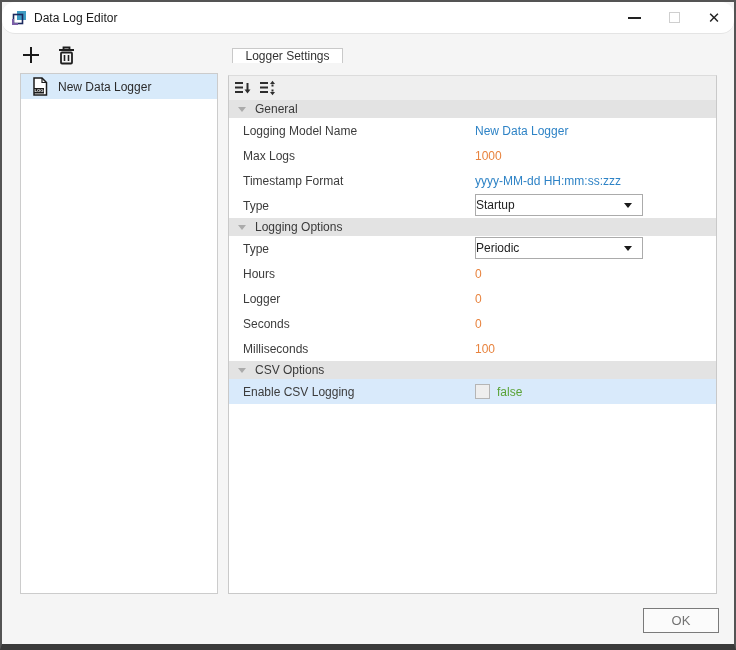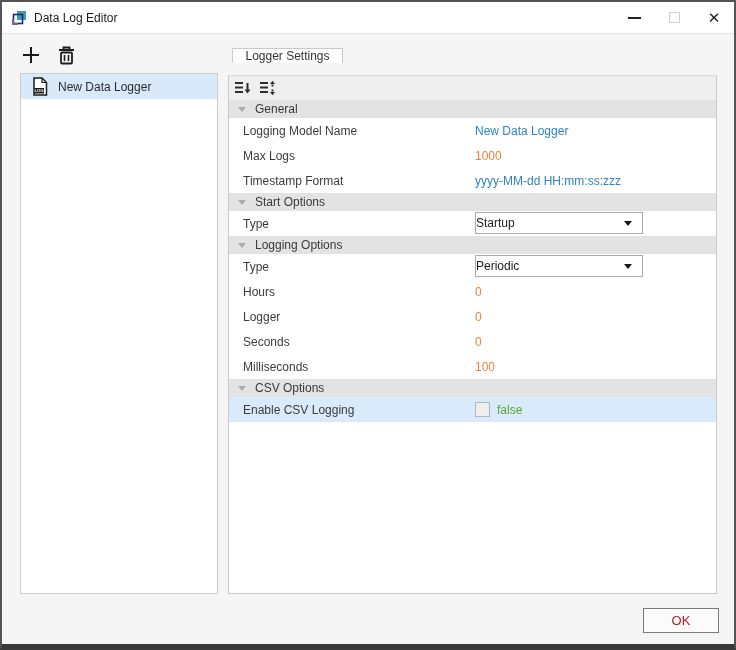--- a/index.html
+++ b/index.html
@@ -15,21 +15,21 @@
     overflow: hidden;
     font-size: 12px;
     color: #3c3c3c;
   }
 
   
   .titlebar {
     position: absolute; left: 0; top: 0; right: 0; height: 32px;
     background: #ffffff;
     border-bottom: 1px solid #e4e4e4;
-    display: flex; align-items: center;
+    display: flex; align-items: center; border-radius: 13px;
   }
   .titlebar .app-icon { margin-left: 9px; width: 16px; height: 16px; }
   .titlebar .title { margin-left: 7px; font-size: 12px; color: #1a1a1a; }
   .titlebar .spacer { flex: 1; }
   .win-btn {
     width: 40px; height: 32px;
     display: flex; align-items: center; justify-content: center;
     cursor: default;
   }
   .min-glyph { display: block; width: 13px; height: 0; border-top: 2px solid #222; }
@@ -124,21 +124,21 @@
     background: #eeeeee; border: 1px solid #b5b5b5;
   }
   .bool-label { position: absolute; left: 268px; }
 
   
   .ok-button {
     position: absolute; right: 15px; bottom: 11px;
     width: 76px; height: 25px;
     background: #fbfbfb; border: 1px solid #7a7a7a;
     display: flex; align-items: center; justify-content: center;
-    font-size: 13px; color: #b91c1c;
+    font-size: 13px; color: #737373;
   }
 </style>
 </head>
 <body>
 
 <div class="window">
 
   <div class="titlebar">
     <svg class="app-icon" viewBox="0 0 16 16">
       <rect x="6" y="1" width="9" height="9" fill="#3e9cc3"></rect>
@@ -225,24 +225,20 @@
     </div>
     <div class="prop-row">
       <span class="row-label">Max Logs</span>
       <span class="row-value val-number">1000</span>
     </div>
     <div class="prop-row">
       <span class="row-label">Timestamp Format</span>
       <span class="row-value val-string">yyyy-MM-dd HH:mm:ss:zzz</span>
     </div>
 
-    <div class="section-bar">
-      <span class="collapse-triangle"></span>
-      <span class="section-title">Start Options</span>
-    </div>
     <div class="prop-row">
       <span class="row-label">Type</span>
       <div class="dropdown">
         <span class="dd-label">Startup</span>
         <span class="dd-arrow"></span>
       </div>
     </div>
 
     <div class="section-bar">
       <span class="collapse-triangle"></span>

